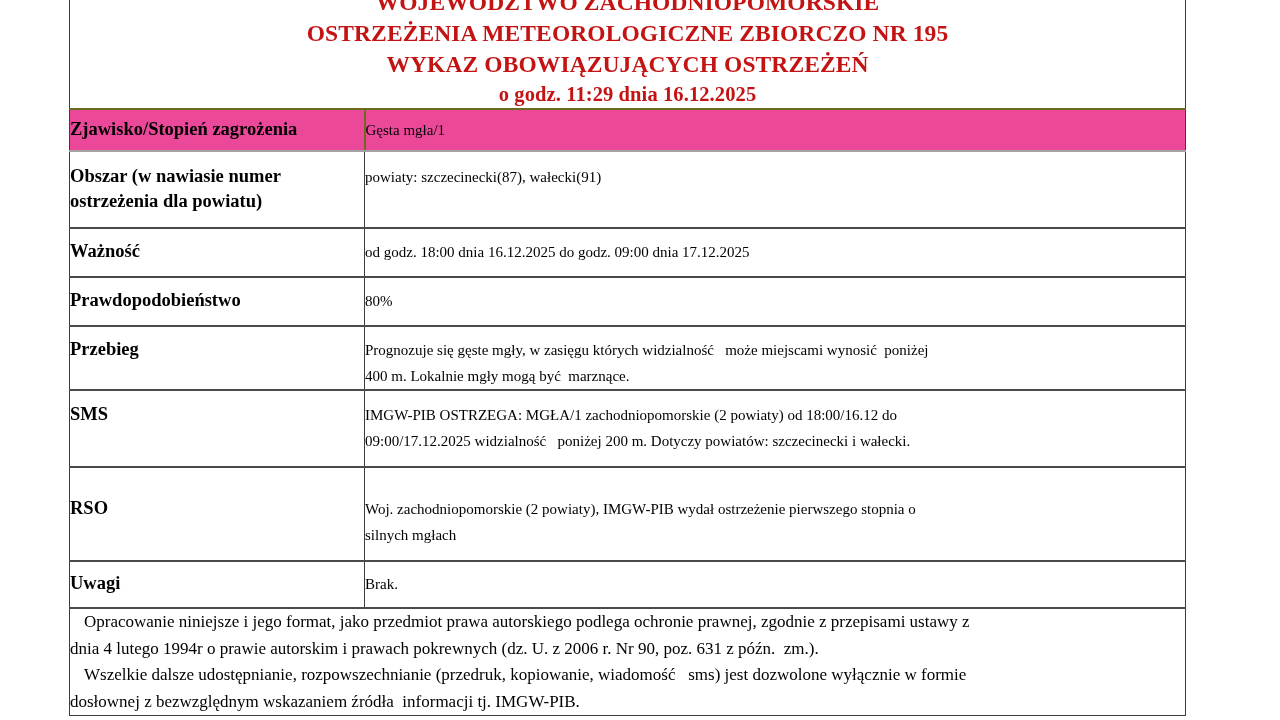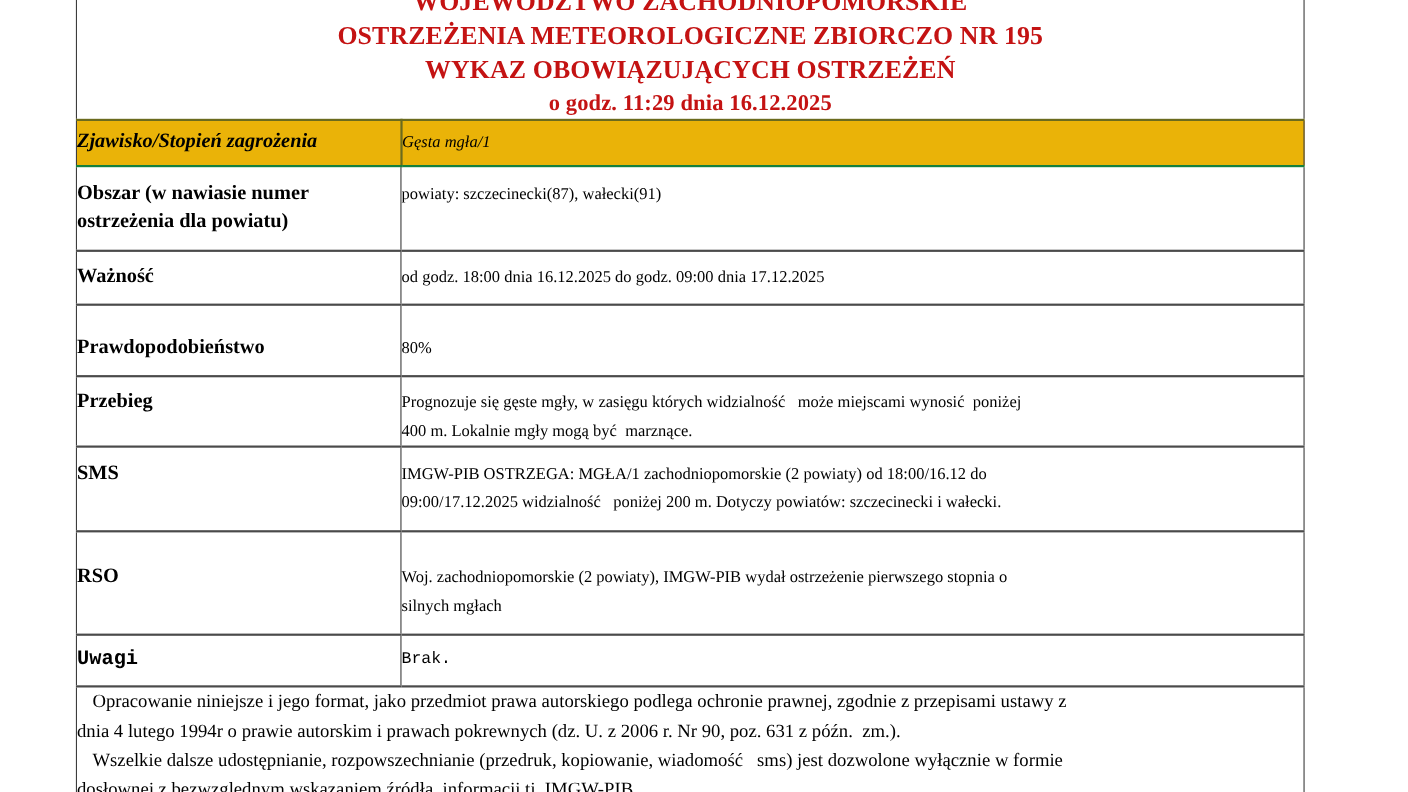--- a/index.html
+++ b/index.html
@@ -54,24 +54,23 @@
     letter-spacing: 0.1px;
     white-space: nowrap;
   }
   .title-line.small {
     font-size: 20.5px;
     line-height: 28px;
   }
 
   
   tr.row-hazard td {
-    background: #eab308;
+    background: #ec4899;
     border-top: 2px solid #6b6b1e;
-    border-bottom: 2px solid #15803d;
-    font-style: italic;
+    border-bottom: 2px solid #a3a3a3;
   }
   tr.row-hazard td.label-cell {
     border-right: 2px solid #6b6b1e;
   }
 
   .label-cell {
     width: 295px;
     font-weight: bold;
     font-size: 18.5px;
     line-height: 25px;
@@ -95,42 +94,42 @@
     padding-bottom: 7px;
   }
 
   tr.row-area .label-cell,
   tr.row-area .value-cell { padding-top: 12px; padding-bottom: 13px; }
 
   tr.row-valid .label-cell,
   tr.row-valid .value-cell { padding-top: 10px; padding-bottom: 11px; }
 
   tr.row-prob .label-cell,
-  tr.row-prob .value-cell { padding-top: 26px; padding-bottom: 11px; }
+  tr.row-prob .value-cell { padding-top: 10px; padding-bottom: 11px; }
 
   tr.row-course .label-cell,
   tr.row-course .value-cell { padding-top: 10px; }
 
   tr.row-sms .label-cell,
   tr.row-sms .value-cell { padding-top: 11px; padding-bottom: 12px; }
 
   tr.row-rso .label-cell,
   tr.row-rso .value-cell { padding-top: 28px; padding-bottom: 12px; }
 
   tr.row-notes .label-cell,
   tr.row-notes .value-cell { padding-top: 9px; padding-bottom: 10px; }
 
   
   tr.row-area td { border-bottom: 2px solid #4a4a4a; }
   tr.row-valid td { border-bottom: 2px solid #4a4a4a; }
   tr.row-prob td { border-bottom: 2px solid #4a4a4a; }
   tr.row-course td { border-bottom: 2px solid #4a4a4a; }
   tr.row-sms td { border-bottom: 2px solid #4a4a4a; }
   tr.row-rso td { border-bottom: 2px solid #4a4a4a; }
-  tr.row-notes td { border-bottom: 2px solid #4a4a4a; font-family: Liberation Mono, monospace; }
+  tr.row-notes td { border-bottom: 2px solid #4a4a4a; }
 
   
   .footer-cell {
     background: #d4d4d4;
     padding: 9px 14px 11px 14px;
     font-size: 17px;
     line-height: 26.5px;
     color: #000000;
     border-top: 2px solid #4a4a4a;
   }

